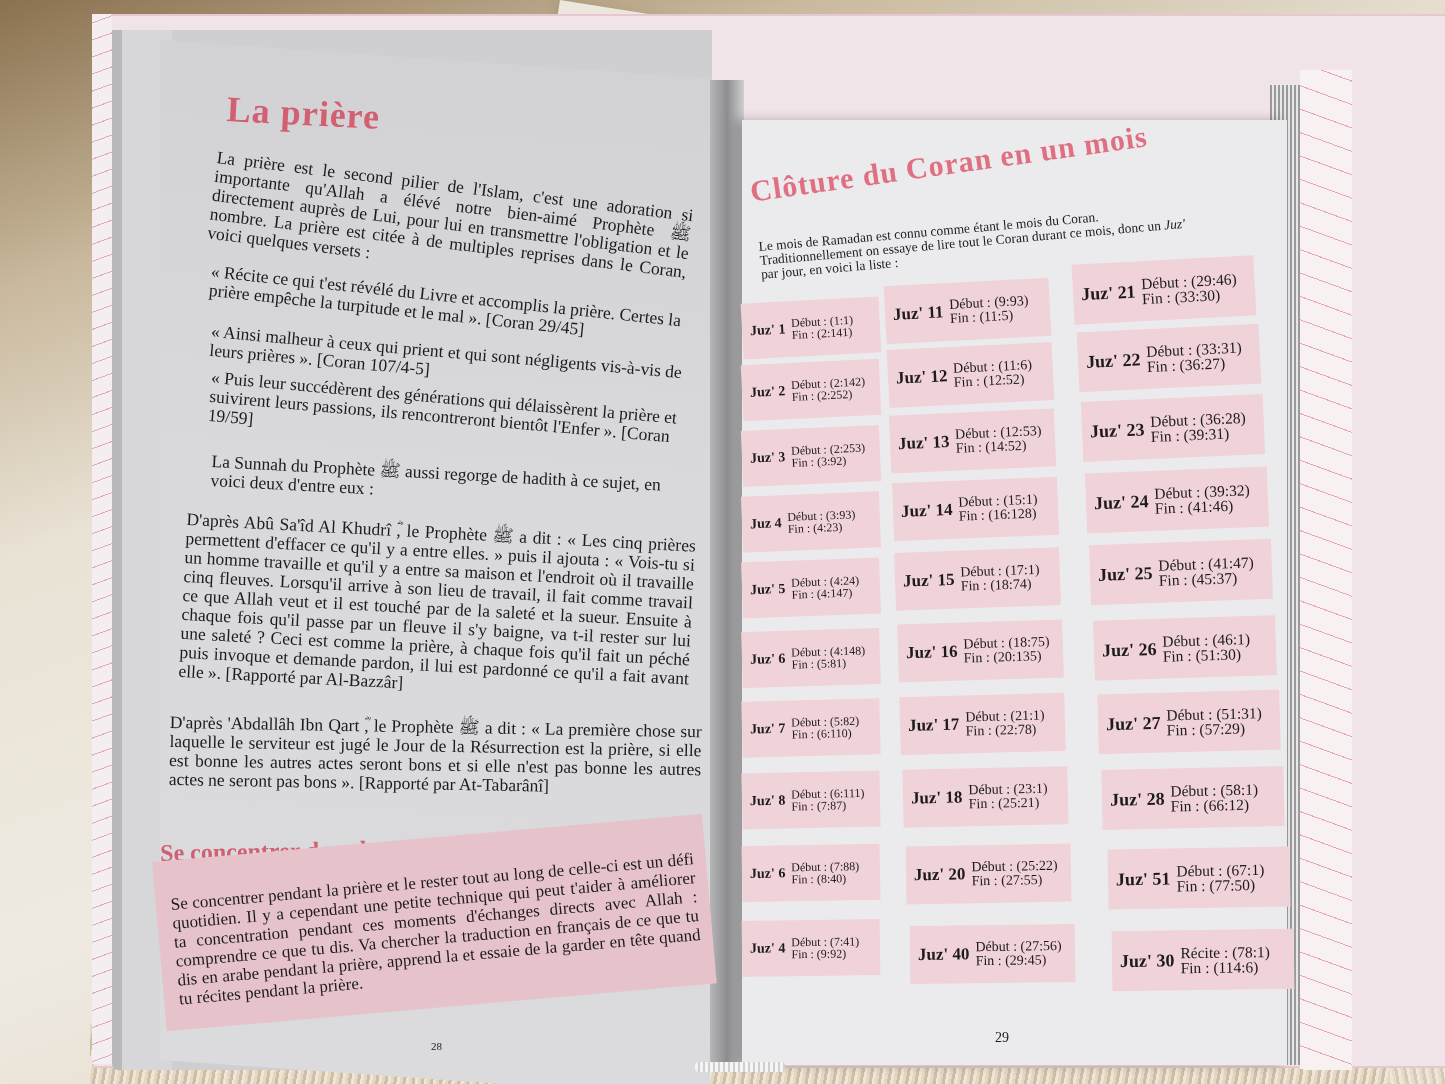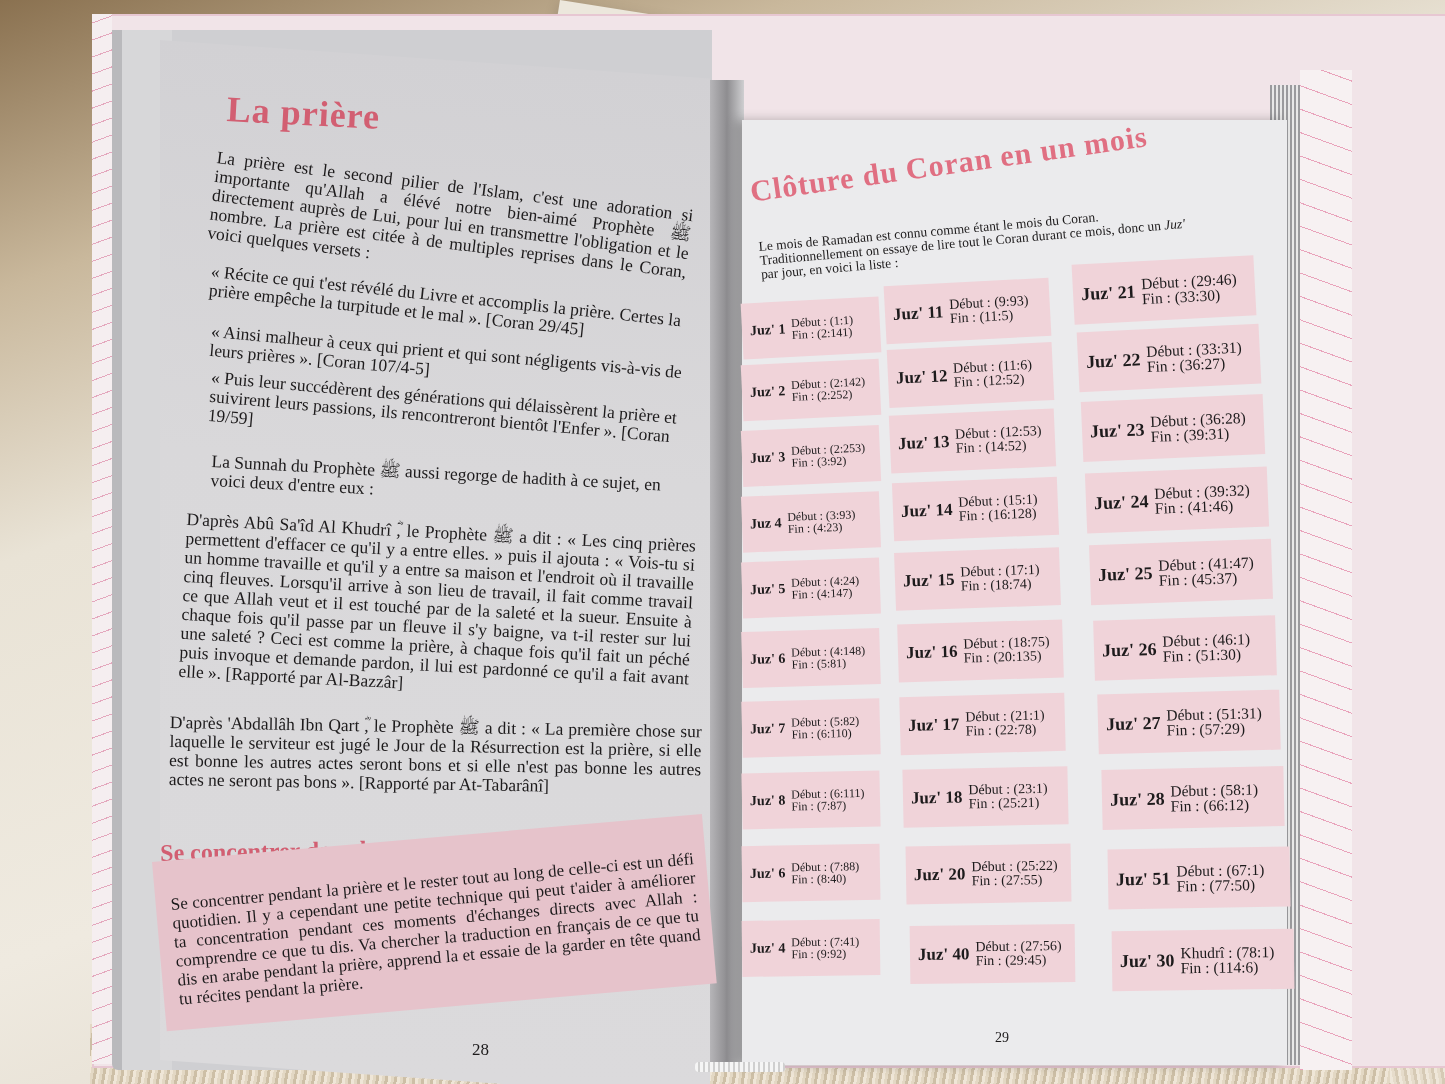--- a/index.html
+++ b/index.html
@@ -62,21 +62,21 @@
   .q2 { top:322px; transform: rotate(5deg); }
   .q3 { top:368px; transform: rotate(5deg); }
   .sunnah { top:452px; transform: rotate(3deg); }
   .hadith1 { position:absolute; left:187px; top:510px; width:510px; text-align:justify; transform: rotate(3deg); transform-origin:left top; }
   .hadith2 { position:absolute; left:170px; top:713px; width:532px; text-align:justify; transform: rotate(1deg); transform-origin:left top; }
   .sub-title { position:absolute; left:160px; top:840px; font-size:24px; font-weight:bold; color:#d25f72; transform: rotate(-1deg); transform-origin:left top; }
   .tip-box { position:absolute; left:152px; top:862px; width:552px; height:170px;
     background:#e6c3cb; transform: rotate(-5deg); transform-origin:left top; }
   .tip-text { position:absolute; left:170px; top:895px; width:525px; font-size:17px; line-height:19px; color:#1d1b1c;
     transform: rotate(-5deg); transform-origin:left top; text-align:justify; }
-  .page-num-left { position:absolute; left:472px; top:1040px; font-size:17px; color:#1d1b1c; }
+  .page-num-left { position:absolute; left:431px; top:1040px; font-size:11px; color:#1d1b1c; }
 
   
   .title-right { position:absolute; left:748px; top:175px; font-size:30px; font-weight:bold; color:#e06f82;
     transform: rotate(-8deg); transform-origin:left top; letter-spacing:1px; white-space:nowrap; }
   .intro { position:absolute; left:758px; top:240px; width:440px; font-size:13.5px; line-height:14px; color:#1d1b1c;
     transform: rotate(-5deg); transform-origin:left top; }
   .intro i { font-style:italic; }
 
   .juz-col { position:absolute; }
   .juz-card {
@@ -340,20 +340,20 @@
     <div class="juz-card" style="left: 1108px; top: 848px; transform: rotate(-1deg);">
       <span class="juz-label">Juz' 51</span>
       <span class="juz-range">
         <span>Début : (67:1)</span>
         <span>Fin : (77:50)</span>
       </span>
     </div>
     <div class="juz-card" style="left: 1112px; top: 930px; transform: rotate(-0.75deg);">
       <span class="juz-label">Juz' 30</span>
       <span class="juz-range">
-        <span>Khudrî : (78:1)</span>
+        <span>Récite : (78:1)</span>
         <span>Fin : (114:6)</span>
       </span>
     </div>
   </div>
 
 <div class="page-num-right">29</div>
 <div class="ribbon"></div>
 
 </body></html>

